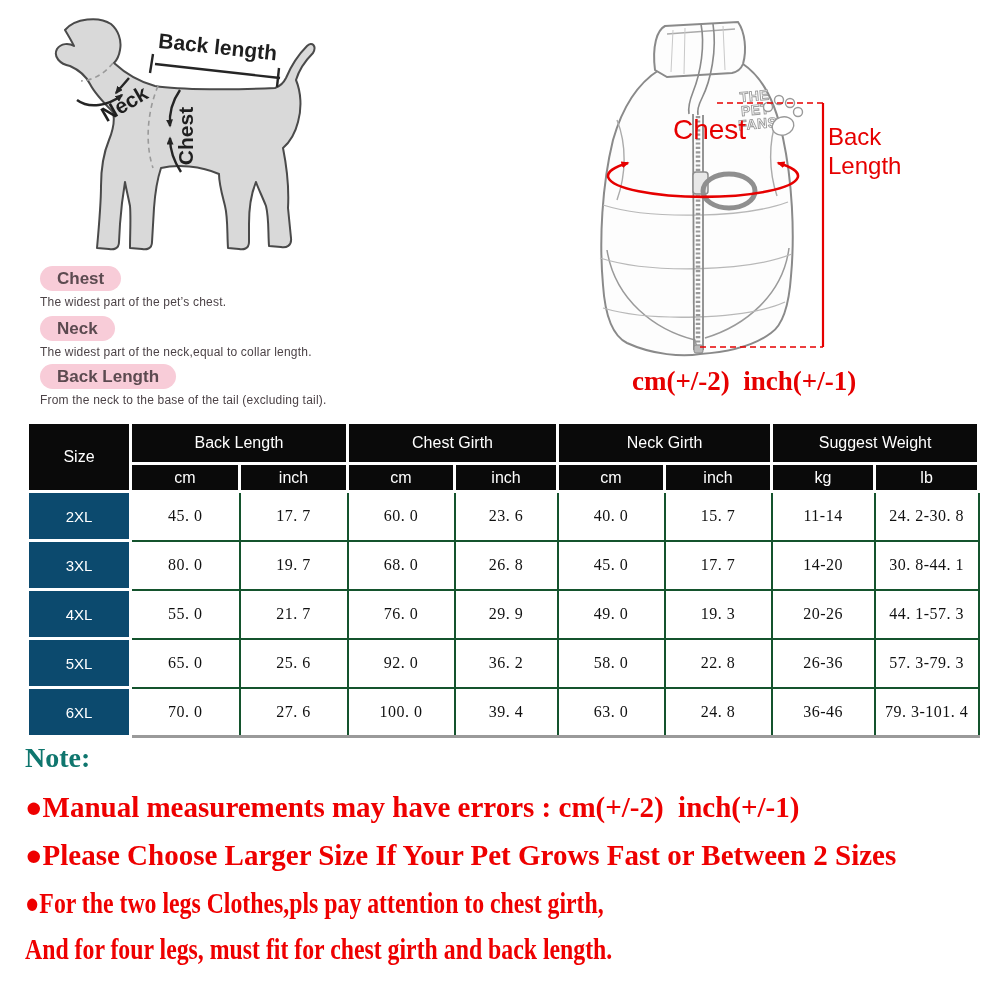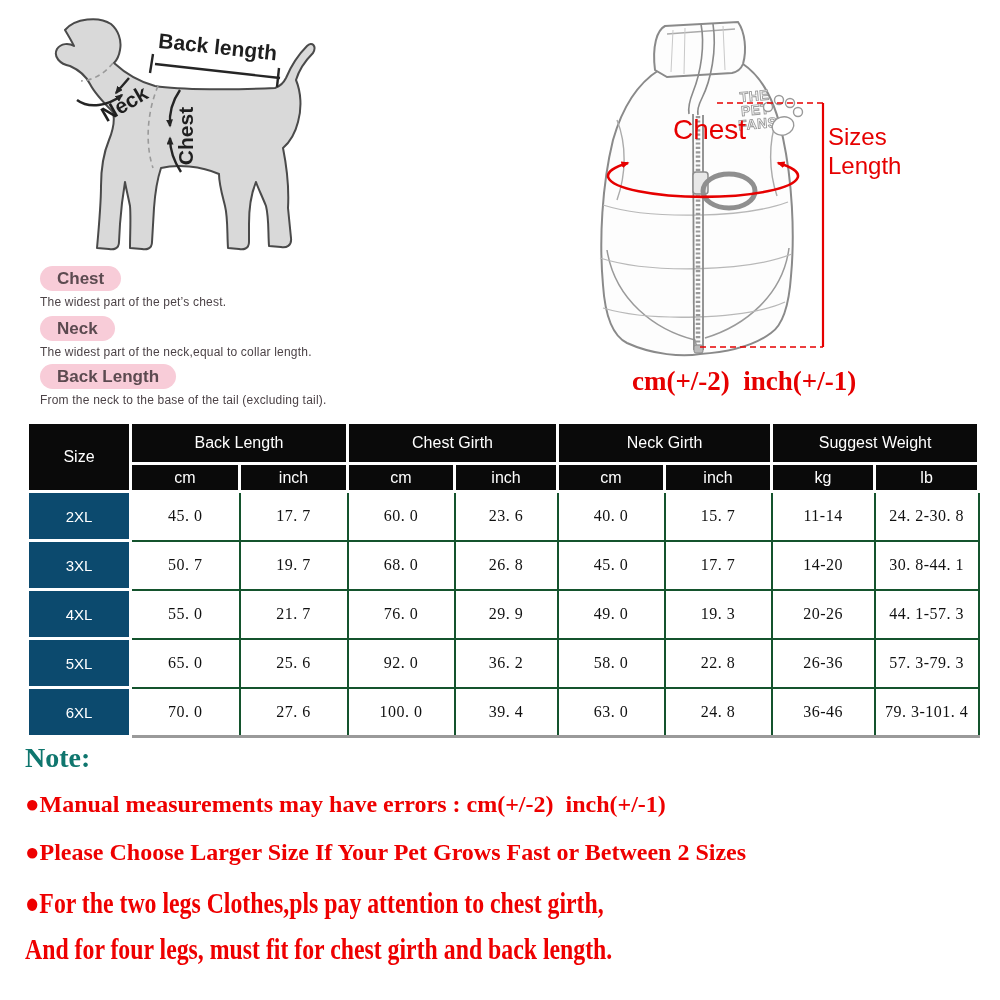--- a/index.html
+++ b/index.html
@@ -52,21 +52,21 @@
     border:2px solid #14532d;white-space:pre;
   }
 
   
   .note-title{
     position:absolute;left:25px;top:742px;color:#0f766e;
     font-family:"Liberation Serif",serif;font-weight:bold;font-size:28px;
   }
   .note-line{
     position:absolute;left:25px;color:#ee0000;white-space:pre;
-    font-family:"Liberation Serif",serif;font-weight:bold;font-size:24px;
+    font-family:"Liberation Serif",serif;font-weight:bold;font-size:29px;
   }
   .note-line.condensed{font-size:29px;}
   .note-line.condensed .squeeze{display:inline-block;transform:scaleX(.82);transform-origin:0 50%;}
   .nl1{top:791px;} .nl2{top:839px;} .nl3{top:887px;} .nl4{top:933px;}
 
   svg text{font-family:"Liberation Sans",sans-serif;}
 </style>
 </head>
 <body>
 
@@ -184,21 +184,21 @@
     <text x="118" y="139" font-size="28" fill="#e60000">Chest</text>
 
     <g stroke="#e60000" fill="none">
       <path d="M 162,103 L 268,103" stroke-width="1.6" stroke-dasharray="6 4"></path>
       <path d="M 145,347 L 268,347" stroke-width="1.6" stroke-dasharray="6 4"></path>
       <path d="M 268,103 L 268,347" stroke-width="2.2"></path>
     </g>
   </svg>
 
   <div class="back-length-label">
-    <div>Sizes</div>
+    <div>Back</div>
     <div>Length</div>
   </div>
 
   <div class="tolerance">cm(+/-2)  inch(+/-1)</div>
 
   <table class="size-table">
     <colgroup>
       <col style="width:103px">
         <col style="width:109px">
         <col style="width:108px">
@@ -235,21 +235,21 @@
           <td>17. 7</td>
           <td>60. 0</td>
           <td>23. 6</td>
           <td>40. 0</td>
           <td>15. 7</td>
           <td>11-14</td>
           <td>24. 2-30. 8</td>
         </tr>
         <tr>
           <th class="size-cell">3XL</th>
-          <td>50. 7</td>
+          <td>80. 0</td>
           <td>19. 7</td>
           <td>68. 0</td>
           <td>26. 8</td>
           <td>45. 0</td>
           <td>17. 7</td>
           <td>14-20</td>
           <td>30. 8-44. 1</td>
         </tr>
         <tr>
           <th class="size-cell">4XL</th>

